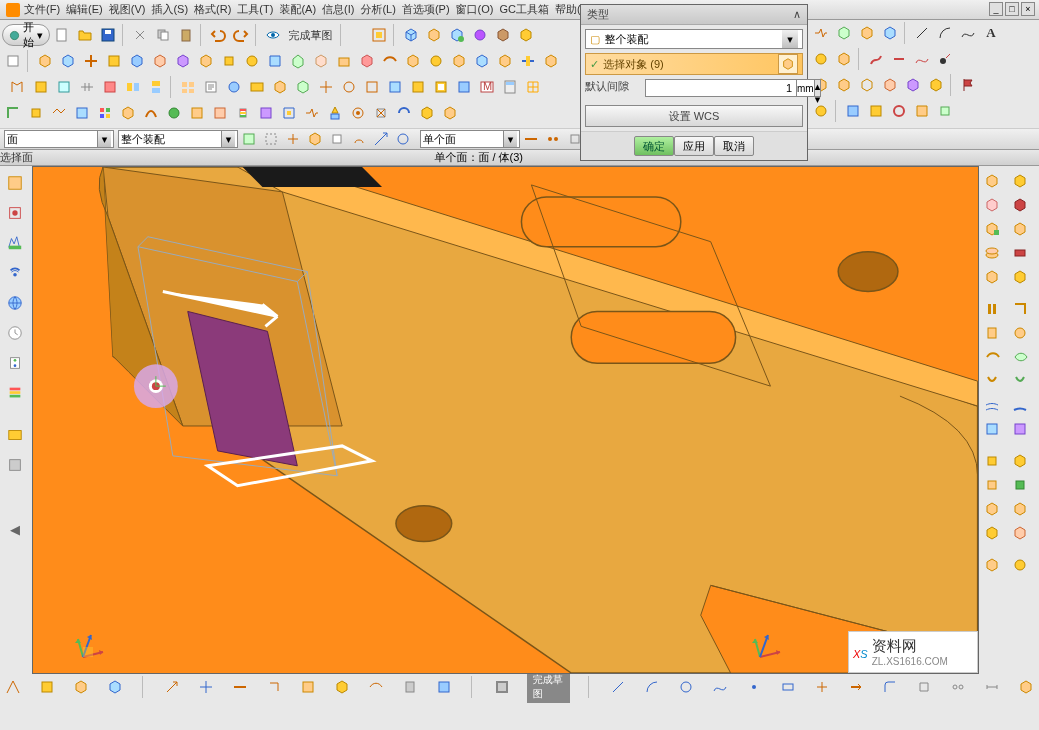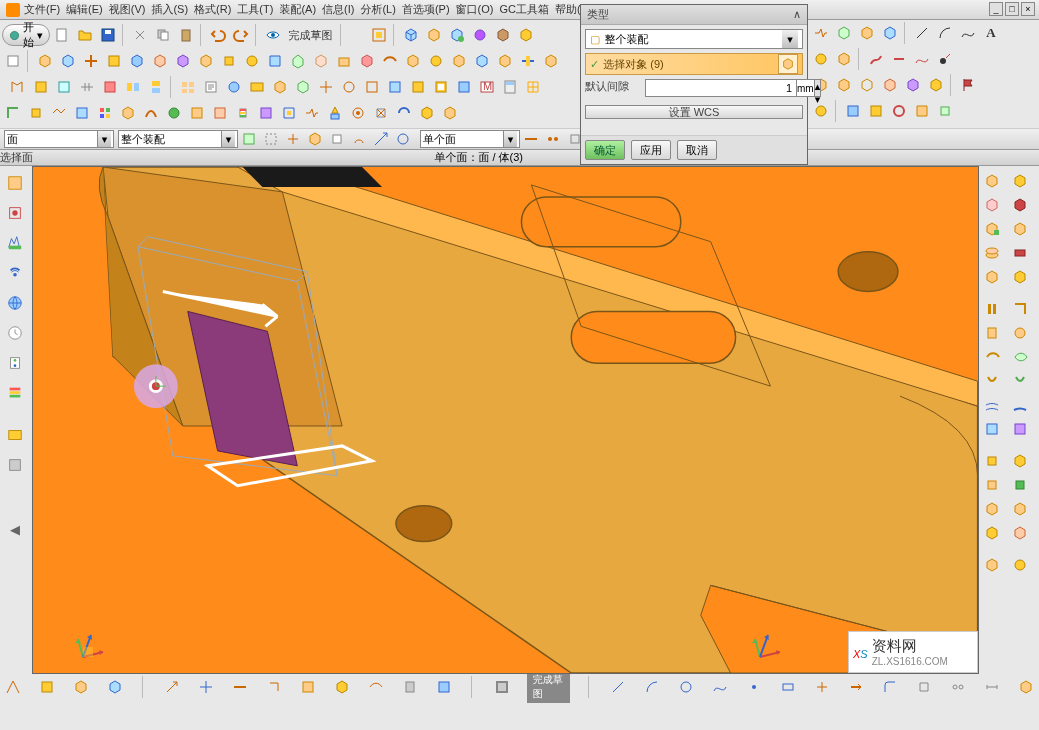--- a/index.html
+++ b/index.html
@@ -35,22 +35,22 @@
 .dlg-dropdown .dd-arrow{width:16px;height:18px;background:linear-gradient(#f0f0f0,#c0c0c0);margin-left:auto;display:flex;align-items:center;justify-content:center}
 .dlg-section{background:linear-gradient(90deg,#ffdca0,#ffc560);border:1px solid #cc9944;height:22px;display:flex;align-items:center;padding:0 4px;margin-bottom:4px;color:#664400}
 .dlg-section .chk{color:#449944;margin-right:4px}
 .dlg-section .cube-btn{margin-left:auto;width:20px;height:20px;border:1px solid #cc9944;background:#fff0d0;display:flex;align-items:center;justify-content:center}
 .dlg-row{display:flex;align-items:flex-start;height:22px;margin-bottom:4px}
 .dlg-row .lbl{flex:0 0 60px;color:#444}
 .dlg-row input{flex:1;border:1px solid #888;height:18px;padding:0 4px;text-align:right}
 .dlg-row .unit{width:26px;border:1px solid #888;border-left:none;height:18px;display:flex;align-items:center;justify-content:center;background:#fff;font-size:10px}
 .dlg-row .spin{width:14px;height:18px;border:1px solid #888;border-left:none;background:#e0e0e0;font-size:8px;display:flex;flex-direction:column}
 .dlg-row .spin div{flex:1;display:flex;align-items:center;justify-content:center}
-.wcs-btn{width:100%;border:1px solid #888;background:linear-gradient(#f8f8f8,#d8d8d8);height:14px;margin-bottom:12px;display:flex;align-items:center;justify-content:center;color:#444}
-.dlg-buttons{display:flex;gap:6px;padding:4px;border-top:1px solid #ccc;background:#e0e0e0}
+.wcs-btn{width:100%;border:1px solid #888;background:linear-gradient(#f8f8f8,#d8d8d8);height:22px;margin-bottom:0;display:flex;align-items:center;justify-content:center;color:#444}
+.dlg-buttons{display:flex;justify-content:center;padding:4px;border-top:1px solid #ccc;background:#e0e0e0}
 .dlg-buttons button{border:1px solid #888;height:20px;padding:0 8px;background:linear-gradient(#f8f8f8,#d8d8d8);border-radius:2px;cursor:pointer;font-size:11px}
 .dlg-buttons button.primary{background:linear-gradient(#b0f0a0,#70c060);color:#053}
 .watermark{position:absolute;bottom:0;right:0;width:130px;height:42px;background:#fff;border:1px solid #ccc;display:flex;align-items:center;padding:4px;font-size:9px;color:#666}
 .watermark .xs{font-size:18px;font-weight:normal;font-style:italic}
 .watermark .xs .x{color:#e00}
 .watermark .xs .s{color:#08c}
 .triad{position:absolute;width:40px;height:40px}
 .select-label{position:absolute;left:0;font-size:11px;color:#333}
 </style>
 </head>

